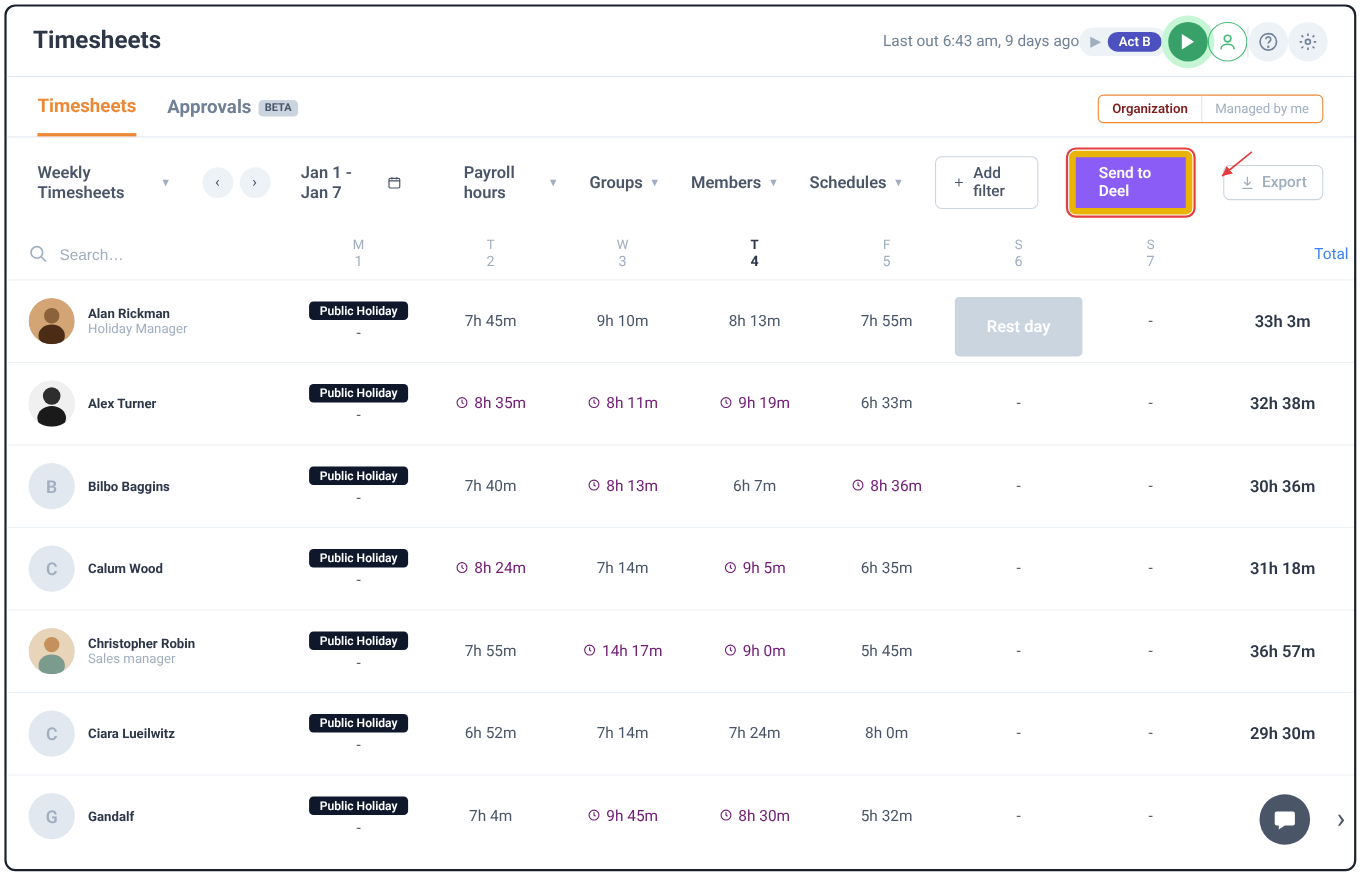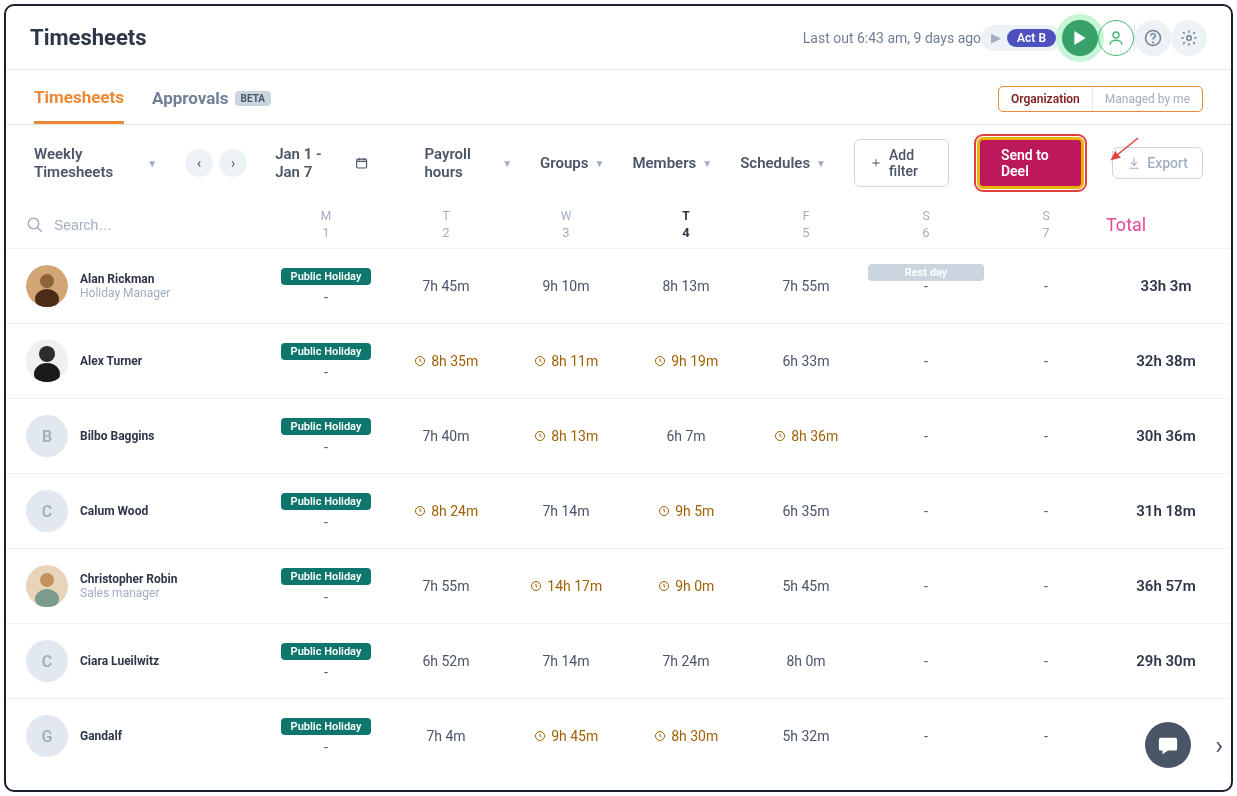--- a/index.html
+++ b/index.html
@@ -151,43 +151,43 @@
     font-size: 14px;
     font-weight: 500;
     display: flex;
     align-items: center;
     gap: 6px;
     cursor: pointer;
     color: #4a5568;
     background: #fff;
   }
   .btn-dark {
-    background: #be185d;
+    background: #8b5cf6;
     color: #fff;
-    border: 3px solid #eab308;
+    border: 6px solid #eab308;
     font-weight: 600;
     padding-left: 21px;
   }
   .btn-disabled { color: #a0aec0; }
   .highlight-red {
     outline: 2px solid #e53e3e;
     outline-offset: 1px;
     border-radius: 6px;
   }
   
   .table-wrap { position: relative; }
   .table-header {
     display: grid;
     grid-template-columns: 240px repeat(7, 120px) 120px;
     padding: 8px 20px;
   }
   .th-day { text-align: center; font-size: 12px; color: #a0aec0; }
   .th-day.bold { color: #2d3748; font-weight: 700; }
   .th-day div:last-child { margin-top: 2px; font-size: 13px; }
-  .th-total { text-align: left; font-size: 18px; color: #ec4899; align-self: center; }
+  .th-total { text-align: right; font-size: 14px; color: #3b82f6; align-self: center; }
   .search-cell {
     display: flex;
     align-items: center;
     gap: 8px;
     color: #a0aec0;
     font-size: 14px;
   }
   .search-cell input {
     border: none;
     outline: none;
@@ -219,38 +219,38 @@
   }
   .avatar svg { width: 100%; height: 100%; }
   .person-info .name { font-size: 12px; font-weight: 700; color: #2d3748; }
   .person-info .role { font-size: 12px; color: #a0aec0; }
   .cell {
     text-align: center;
     font-size: 14px;
     color: #4a5568;
     position: relative;
   }
-  .cell.warn { color: #a16207; text-align: center; }
+  .cell.warn { color: #701a75; text-align: center; }
   .cell .clock { margin-right: 2px; font-size: 12px; }
   .holiday-badge {
-    background: #0f766e;
+    background: #0f172a;
     color: #fff;
     font-size: 11px;
     font-weight: 600;
     padding: 2px 10px;
     border-radius: 4px;
     display: inline-block;
     margin-bottom: 4px;
   }
   .restday-badge {
     background: #cbd5e0;
     color: #fff;
-    font-size: 11px;
+    font-size: 15px;
     font-weight: 600;
-    padding: 2px 10px;
+    padding: 18px 10px;
     border-radius: 4px;
     position: absolute;
     left: 2px; right: 2px;
     top: -14px;
     text-align: center;
   }
   .total-cell {
     text-align: center;
     font-weight: 600;
     font-size: 15px;

